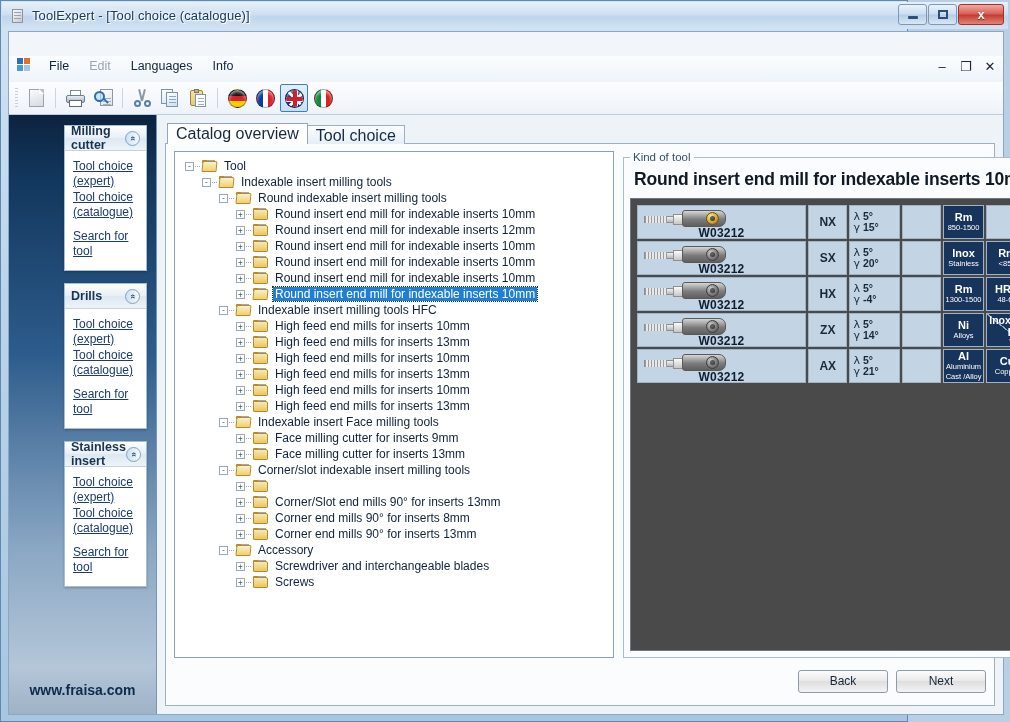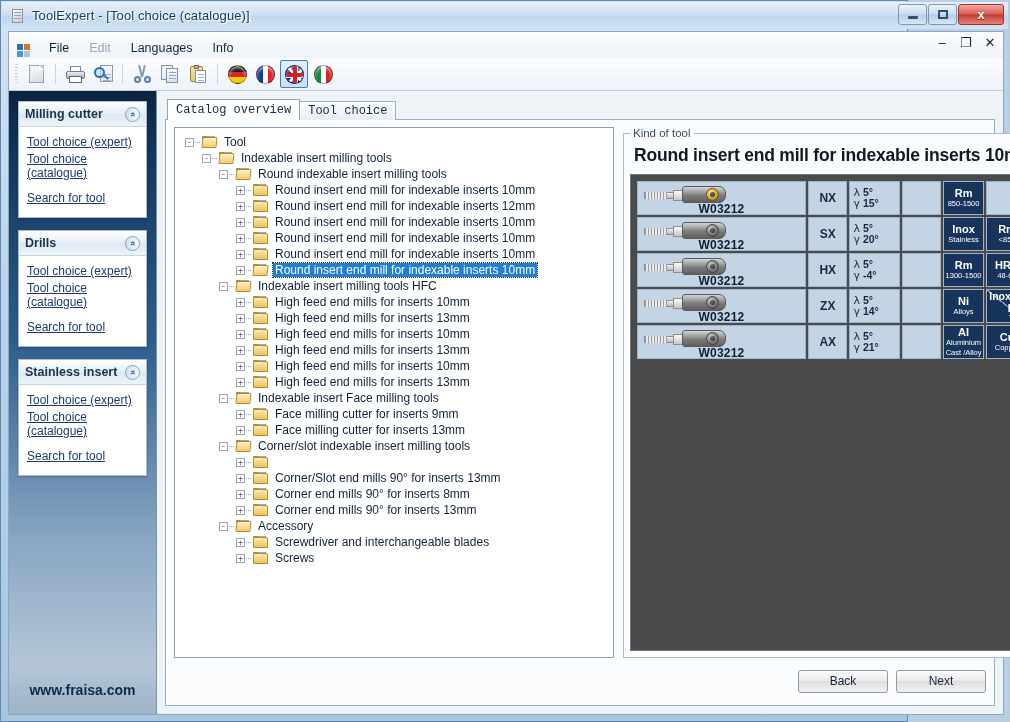--- a/index.html
+++ b/index.html
@@ -56,23 +56,24 @@
     text-shadow:0 1px 1px #7d241b;
   }
   
   #mdi{
     position:absolute;left:7px;top:30px;width:996px;height:684px;
     background:#f2f6fa;border:1px solid #8aa8c6;box-sizing:border-box;
     display:flex;flex-direction:column;
   }
   
   #menubar{
-    height:26px;flex:0 0 auto;display:flex;align-items:flex-end;
+    height:26px;flex:0 0 auto;display:flex;align-items:flex-start;
     background:linear-gradient(180deg,#fbfdff 0%,#eef4fa 100%);
     position:relative;
+    margin-top:24px;
   }
   #mdi-icon{width:18px;height:16px;margin-left:6px;margin-right:6px;position:relative;}
   #mdi-icon i{position:absolute;display:block;}
   #mdi-icon .a{left:2px;top:2px;width:6px;height:6px;background:#2f6fb5;}
   #mdi-icon .b{left:9px;top:2px;width:6px;height:6px;background:#e0702a;}
   #mdi-icon .c{left:2px;top:9px;width:6px;height:6px;background:#4a9ad4;}
   #mdi-icon .d{left:9px;top:9px;width:6px;height:6px;background:#a7c4dd;}
   .menu-item{
     padding:3px 10px;font-size:12.5px;color:#11243a;cursor:default;
   }
@@ -144,20 +145,21 @@
   
   #sidebar{
     width:148px;flex:0 0 auto;position:relative;
     background:linear-gradient(180deg,#0c2340 0%,#12365c 10%,#2d5c8c 40%,#89a6c3 72%,#b4c6d8 92%,#9fb2c6 100%);
     border-right:1px solid #7b93ab;box-sizing:border-box;
     padding:10px 9px 0 9px;
   }
   .panel{
     background:#fff;border:1px solid #a9bdd1;margin-bottom:12px;
     box-shadow:0 1px 2px rgba(0,0,0,.25);
+    margin-left:46px;
   }
   .panel-hd{
     height:24px;display:flex;align-items:center;justify-content:space-between;
     padding:0 6px;
     background:linear-gradient(180deg,#fdfefe 0%,#e8eff6 48%,#dde8f1 52%,#eef4f9 100%);
     border-bottom:1px solid #c3d3e2;
     font-weight:bold;font-size:12.5px;color:#16334f;
   }
   .chev{
     width:15px;height:15px;border-radius:50%;
@@ -174,25 +176,24 @@
   .plink.gap{margin-top:10px;}
   #footer-url{
     position:absolute;left:0;bottom:16px;width:100%;text-align:center;
     font-weight:bold;font-size:14px;color:#0d2b4e;
   }
   
   #content{flex:1 1 auto;position:relative;padding:8px 8px 0 8px;box-sizing:border-box;}
   
   #tabs{display:flex;align-items:flex-end;height:21px;position:relative;z-index:2;margin-left:2px;}
   .tab{
-    height:19px;line-height:19px;padding:0 8px;font-size:12px;color:#15293f;
+    height:19px;line-height:19px;padding:0 8px;font-size:16px;color:#15293f;
     border:1px solid #9bb0c4;border-bottom:none;box-sizing:border-box;
     background:linear-gradient(180deg,#fbfdff,#e6eef6);
     margin-right:-1px;
-    font-family:Liberation Mono, monospace;
   }
   .tab.active{
     height:21px;line-height:20px;background:#fff;border-color:#8fa6bb;
     position:relative;z-index:3;
   }
   #tabstrip-fill{flex:1 1 auto;height:1px;}
   #tabpage{
     position:absolute;left:8px;right:8px;top:28px;bottom:8px;
     border:1px solid #9bb0c4;background:#fbfcfe;box-sizing:border-box;
     display:flex;flex-direction:column;padding:7px 8px 8px 8px;

